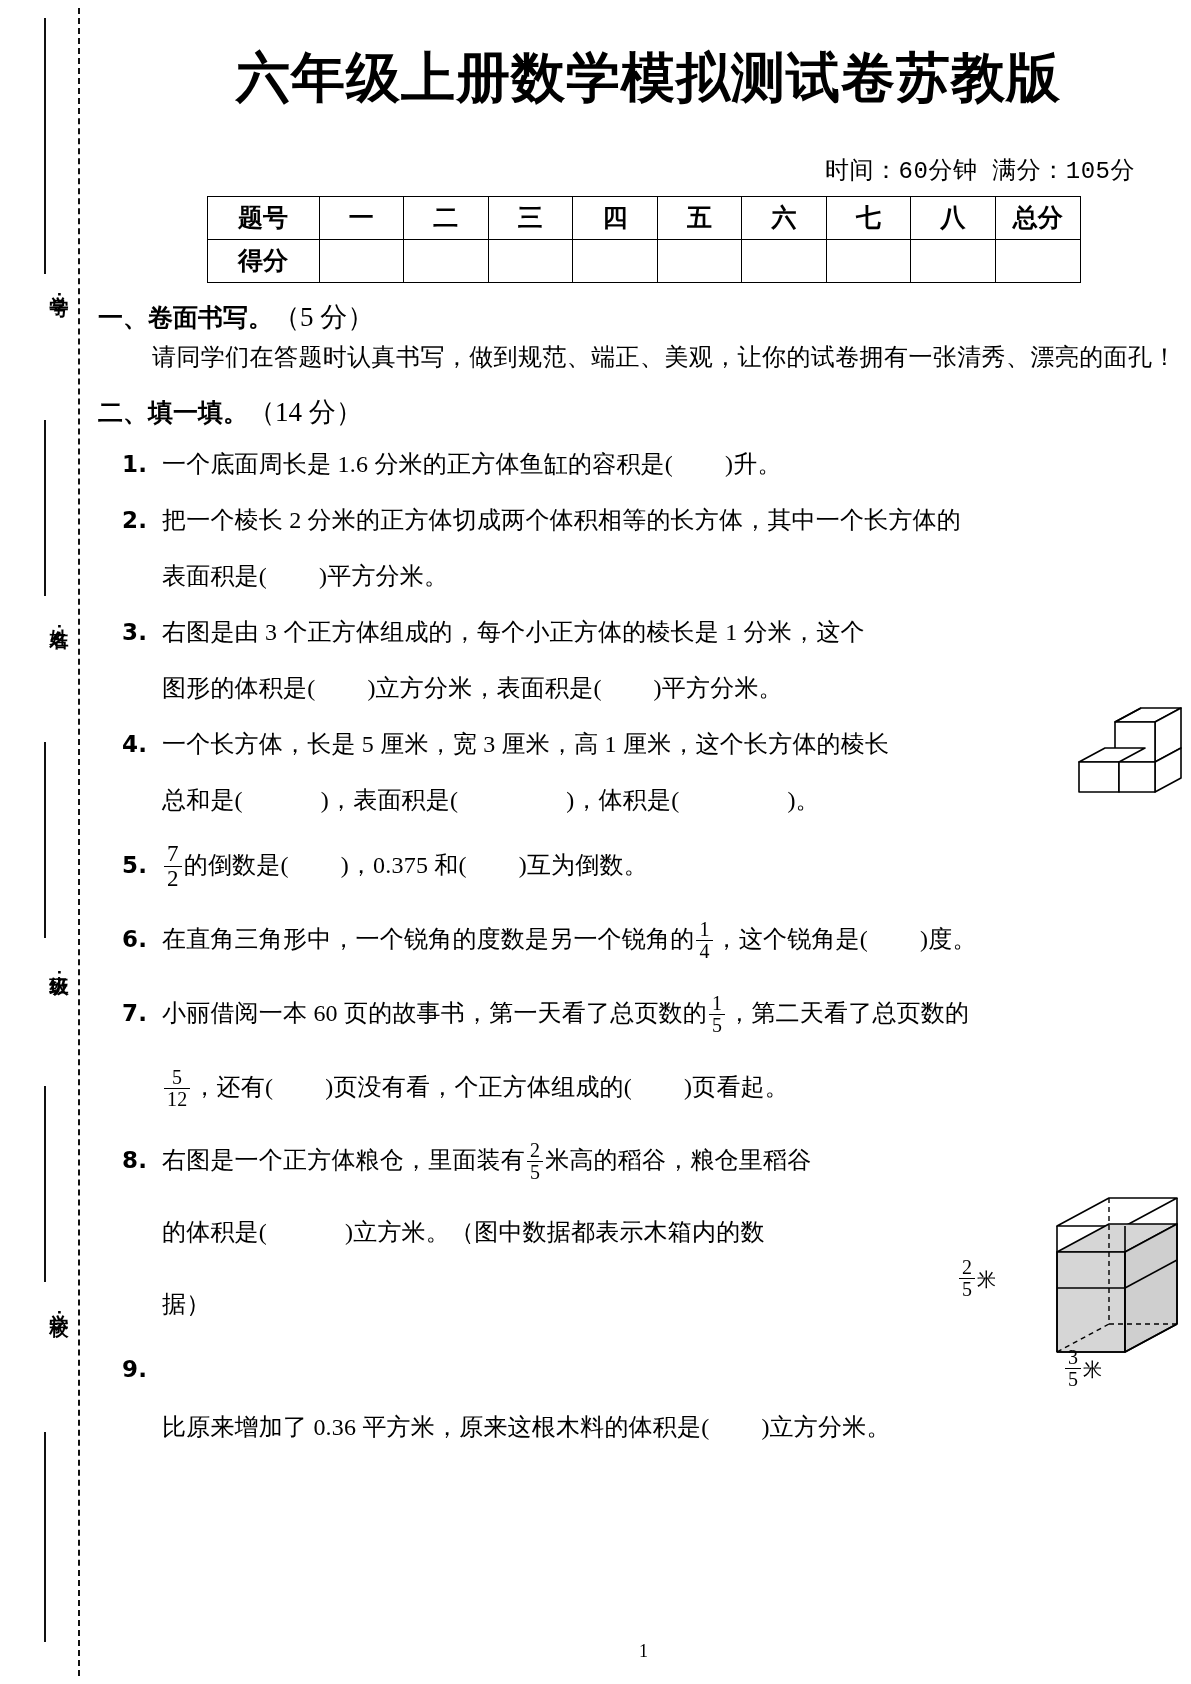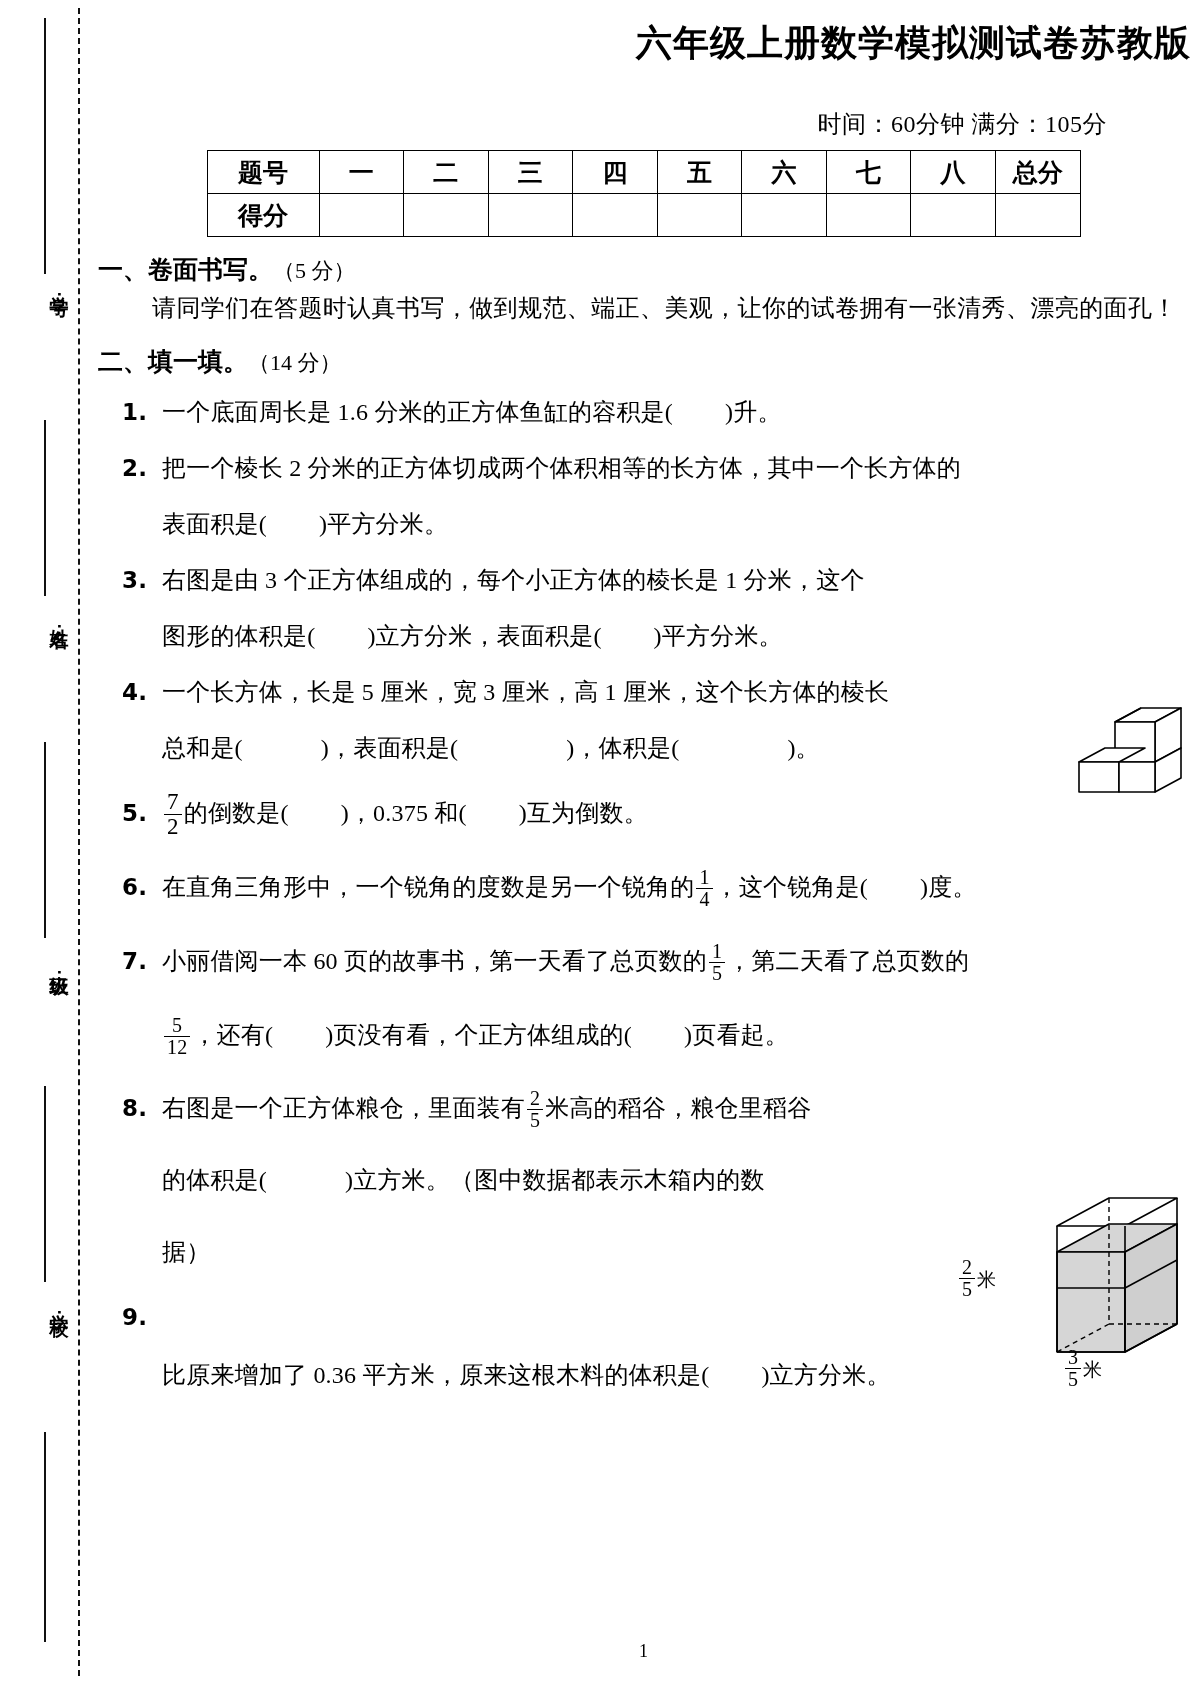--- a/index.html
+++ b/index.html
@@ -51,45 +51,45 @@
   
   .page {
     position: absolute;
     left: 96px;
     top: 0;
     width: 1095px;
     height: 1684px;
   }
 
   .title-main {
-    text-align: right;
-    font-size: 36px;
+    text-align: center;
+    font-size: 54px;
     font-weight: bold;
     letter-spacing: 1px;
     font-family: "DejaVu Sans", "Liberation Sans", sans-serif;
-    margin-top: 22px;
+    margin-top: 46px;
     line-height: 1.18;
     padding-left: 10px;
   }
   .title-sub {
     text-align: center;
     font-size: 42px;
     font-weight: bold;
     letter-spacing: 1px;
     font-family: "DejaVu Sans", "Liberation Sans", sans-serif;
     margin-top: 38px;
     padding-left: 10px;
   }
 
   .meta-line {
     margin-top: 44px;
     text-align: right;
-    padding-right: 84px;
+    padding-right: 56px;
     font-size: 24px;
-    font-family: Liberation Serif, serif;
+    font-family: Liberation Mono, monospace;
     letter-spacing: 0.5px;
   }
 
   table.score-table {
     border-collapse: collapse;
     margin: 10px auto 0 auto;
     width: 874px;
     table-layout: fixed;
   }
   table.score-table td {
@@ -104,21 +104,21 @@
 
   .sec-head {
     margin: 16px 0 0 0;
     font-size: 25px;
     font-weight: bold;
     font-family: "DejaVu Sans", "Liberation Sans", sans-serif;
     padding-left: 2px;
   }
   .sec-head .pts {
     font-weight: normal;
-    font-size: 22px;
+    font-size: 27px;
     font-family: "Liberation Serif", serif;
   }
 
   .body-text {
     font-size: 24px;
     line-height: 45px;
     letter-spacing: 0.4px;
     padding-left: 2px;
   }
   .body-text.indent { text-indent: 54px; }

